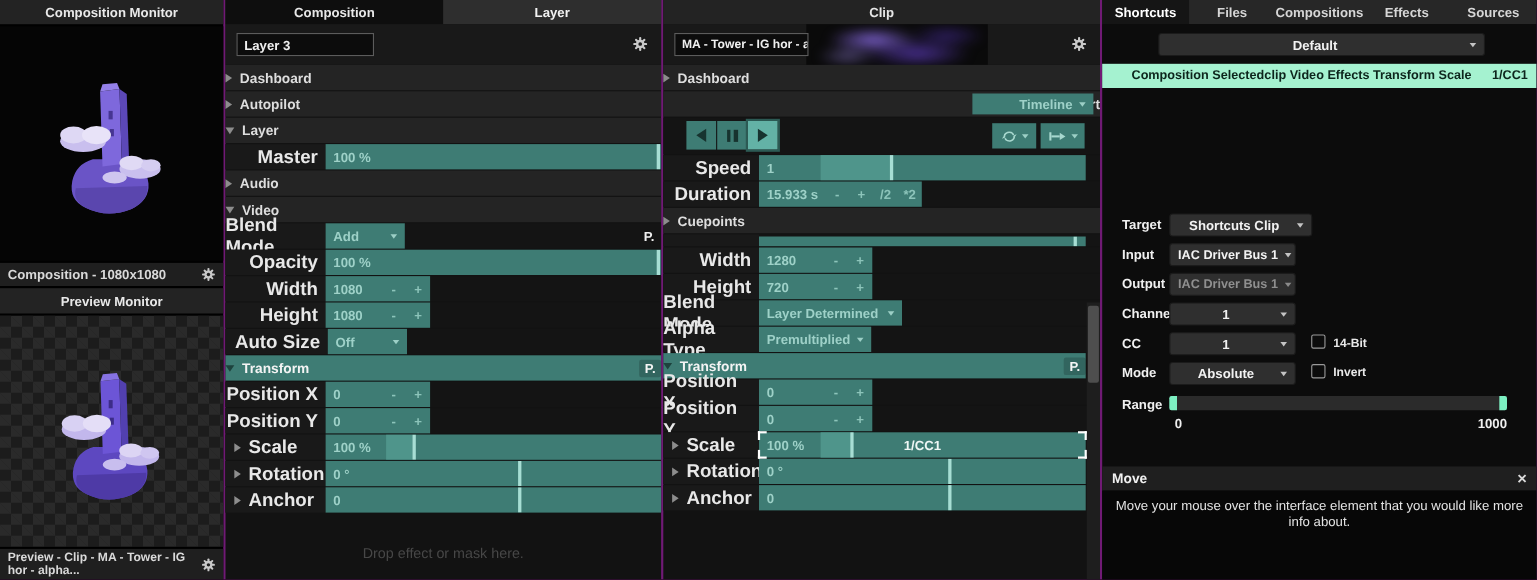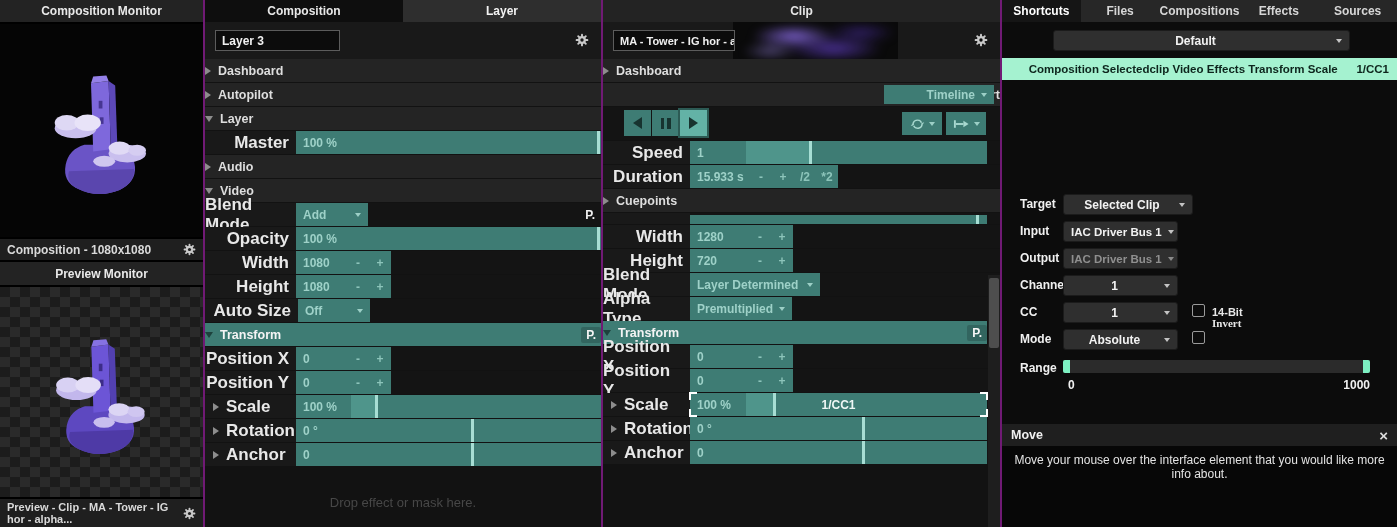--- a/index.html
+++ b/index.html
@@ -669,21 +669,21 @@
       </div>
     </div>
 
     <div class="mint-row">
       <span class="mlabel">Composition Selectedclip Video Effects Transform Scale</span>
       <span class="mval">1/CC1</span>
     </div>
 
     <span class="rfield-label" style="top:197px">Target</span>
     <div class="rdrop" style="left:61px; top:194px; width:130px;">
-      <span class="dval">Selected Clip</span>
+      <span class="dval">Shortcuts Clip</span>
       <span class="caret gray"></span>
     </div>
 
     <span class="rfield-label" style="top:224px">Input</span>
     <div class="rdrop" style="left:61px; top:221px; width:115px;">
       <span class="dval" style="font-size:11.5px">IAC Driver Bus 1</span>
       <span class="caret gray"></span>
     </div>
 
     <span class="rfield-label" style="top:251px">Output</span>
@@ -705,21 +705,21 @@
     </div>
     <span class="chk" style="left:190px; top:304px;"></span>
     <span class="chk-label" style="left:210px; top:306px;">14-Bit</span>
 
     <span class="rfield-label" style="top:332px">Mode</span>
     <div class="rdrop" style="left:61px; top:329px; width:115px;">
       <span class="dval">Absolute</span>
       <span class="caret gray"></span>
     </div>
     <span class="chk" style="left:190px; top:331px;"></span>
-    <span class="chk-label" style="left:210px; top:317px;font-family:Liberation Serif, serif;">Invert</span>
+    <span class="chk-label" style="left:210px; top:333px;">Invert</span>
 
     <span class="rfield-label" style="top:361px">Range</span>
     <div class="range-track">
       <span class="range-handle l"></span>
       <span class="range-handle r"></span>
     </div>
     <span class="range-min" style="left:66px">0</span>
     <span class="range-max" style="right:27px">1000</span>
 
     <div class="help-head">

